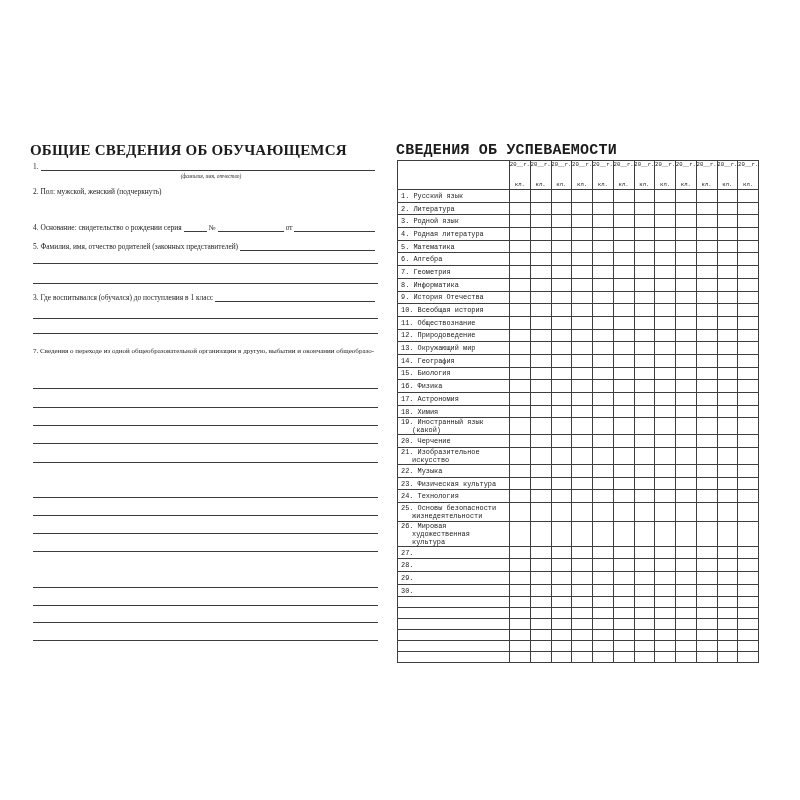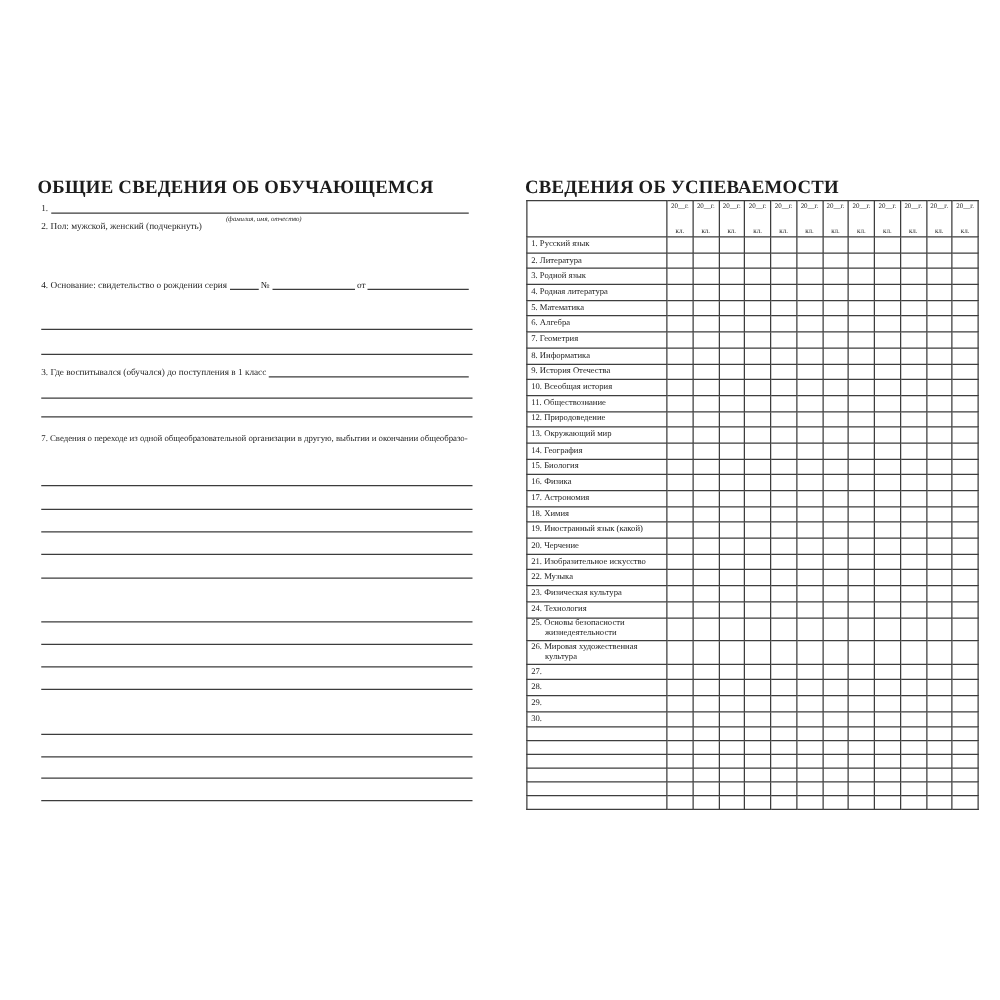--- a/index.html
+++ b/index.html
@@ -1,21 +1,21 @@
 <!DOCTYPE html>
 <html><head>
 <meta charset="utf-8">
 <style>
   html,body{margin:0;padding:0;background:#ffffff;}
   .canvas{position:relative;width:800px;height:800px;background:#ffffff;overflow:hidden;
           font-family:"Liberation Serif","DejaVu Serif",serif;color:#1c1c1c;}
 
   .page{position:absolute;top:135px;height:525px;}
   #left-page{left:30px;width:352px;}
-  #right-page{left:420px;width:368px;}
+  #right-page{left:396px;width:368px;font-family:Liberation Mono, monospace;}
 
   .form-title{position:absolute;left:0;right:0;top:7px;text-align:left;
               font-weight:bold;font-size:15px;letter-spacing:0.2px;white-space:nowrap;}
 
   
   .item-row{position:absolute;left:3px;right:7px;display:flex;align-items:flex-end;
             height:9px;font-size:7.4px;line-height:9px;white-space:nowrap;}
   .item-row .seg{flex:0 0 auto;padding:0 2px;}
   .item-row .seg.first{padding-left:0;}
   .fill{flex:1 1 auto;border-bottom:1px solid #3c3c3c;height:100%;min-width:6px;}
@@ -48,34 +48,38 @@
 
   <div class="page" id="left-page">
     <div class="form-title">ОБЩИЕ СВЕДЕНИЯ ОБ ОБУЧАЮЩЕМСЯ</div>
 
     <div class="item-row" style="top:27px">
       <span class="seg first">1.</span>
       <span class="fill"></span>
     </div>
     <div class="hint" style="top:38px">(фамилия, имя, отчество)</div>
 
-    <div class="item-row" style="top:41px">
+    <div class="item-row" style="top:52px">
       <span class="seg first">2. Пол: мужской, женский (подчеркнуть)</span>
     </div>
 
 
     <div class="item-row" style="top:88px">
       <span class="seg first">4. Основание: свидетельство о рождении серия</span>
       <span class="fill fx23"></span>
       <span class="seg">№</span>
       <span class="fill fx66"></span>
       <span class="seg">от</span>
       <span class="fill"></span>
     </div>
 
+    <div class="item-row" style="top:107px">
+      <span class="seg first">5. Фамилия, имя, отчество родителей (законных представителей)</span>
+      <span class="fill"></span>
+    </div>
     <div class="blank-line" style="top:128px"></div>
     <div class="blank-line" style="top:148px"></div>
 
     <div class="item-row" style="top:158px">
       <span class="seg first">3. Где воспитывался (обучался) до поступления в 1 класс</span>
       <span class="fill"></span>
     </div>
     <div class="blank-line" style="top:183px"></div>
     <div class="blank-line" style="top:198px"></div>
 

